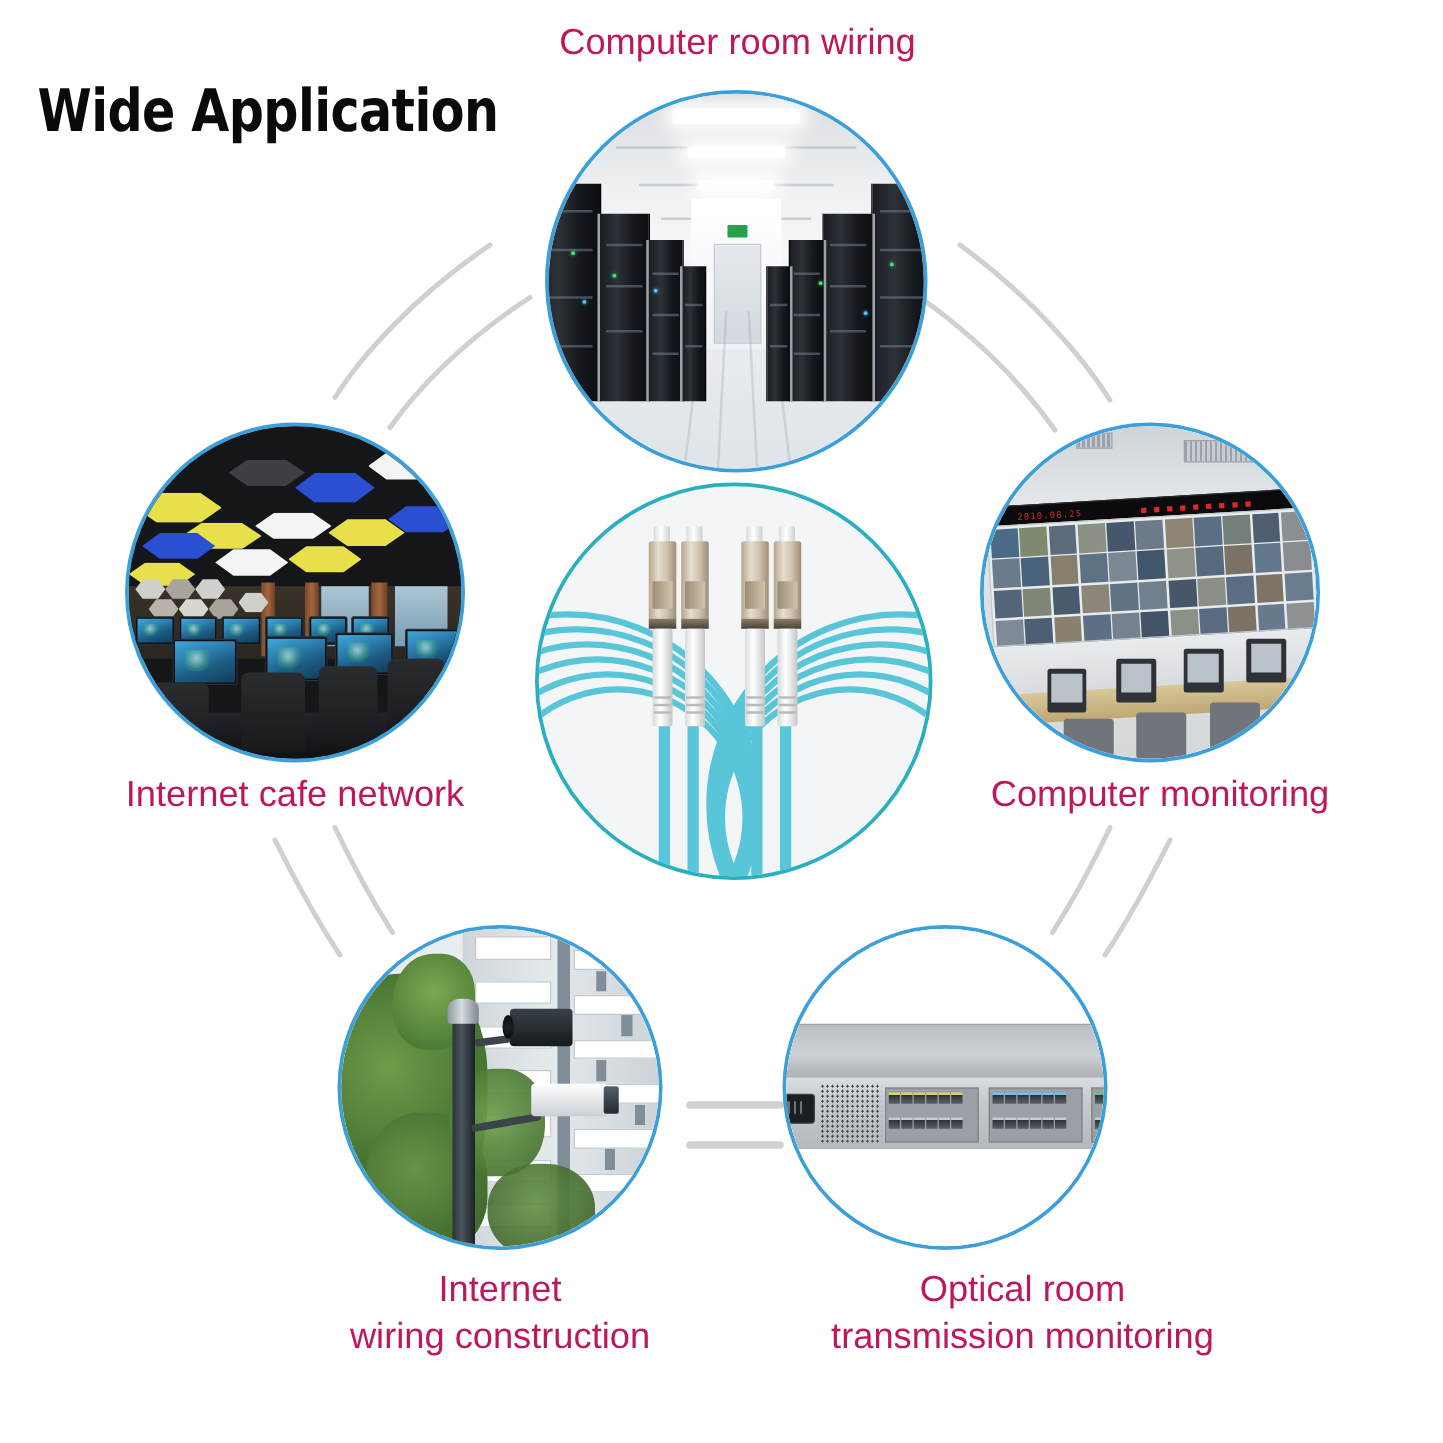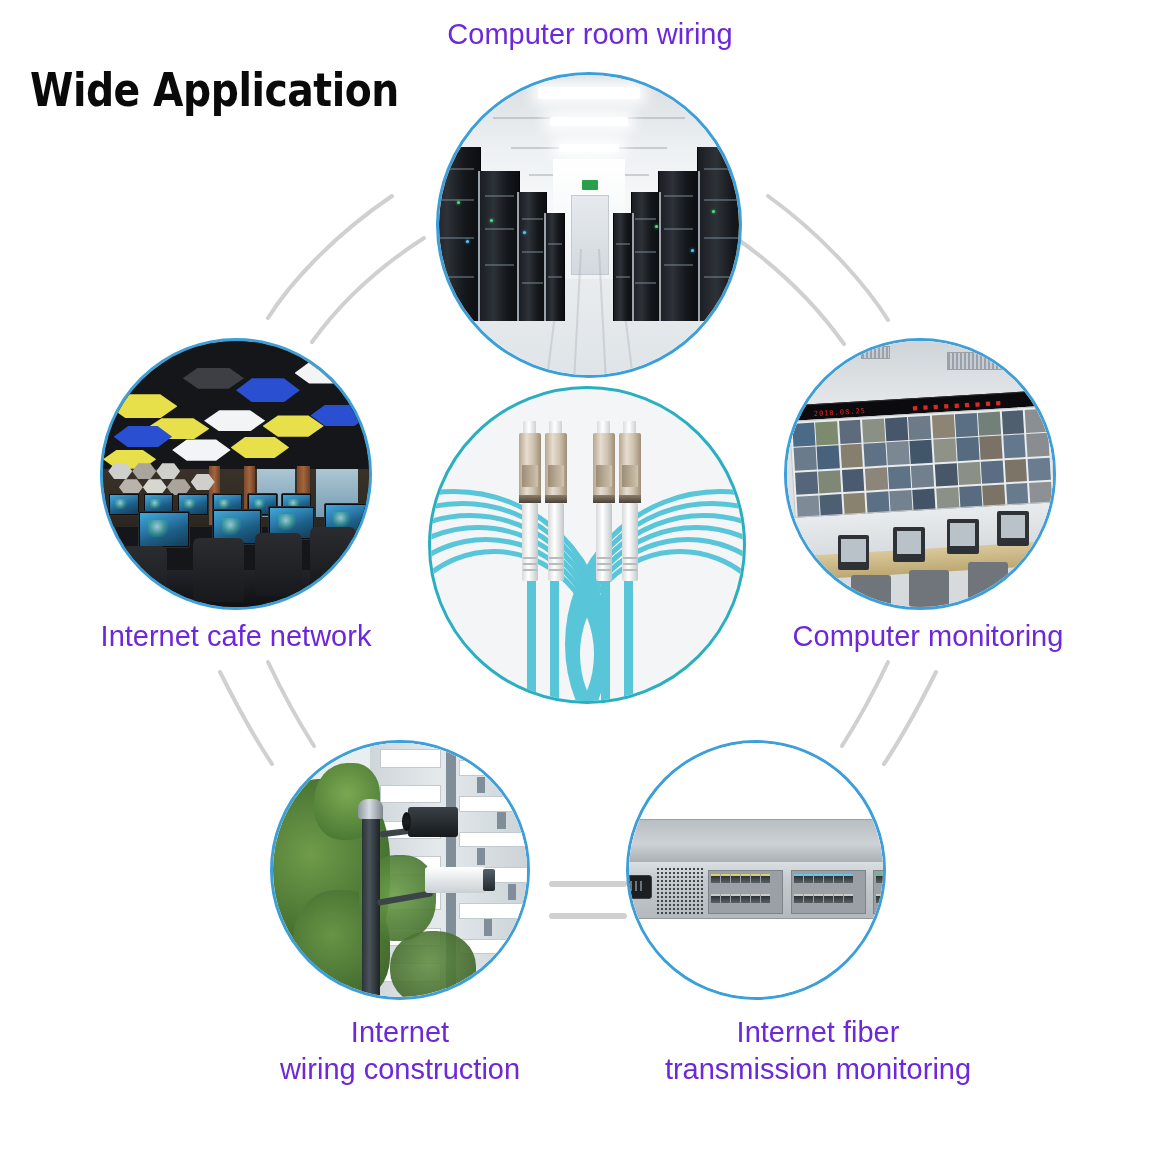--- a/index.html
+++ b/index.html
@@ -30,21 +30,21 @@
     font-family: "DejaVu Sans", sans-serif;
     font-stretch: condensed;
     transform: scaleX(0.93);
     transform-origin: left center;
     white-space: nowrap;
   }
 
   
   .node-label {
     position: absolute;
-    color: #6d28d9;
+    color: #be185d;
     font-size: 29px;
     line-height: 1.28;
     text-align: center;
     white-space: nowrap;
     font-family: "Liberation Sans", sans-serif;
   }
 
   
   .node-circle {
     position: absolute;
@@ -684,21 +684,21 @@
         <div class="fs-portrow" style="left:86%; top:56%;">
           <div class="fs-port low"></div>
           <div class="fs-port low"></div>
 
         </div>
       </div>
     </div>
   </div>
 
   <div class="node-label" style="left:608px; top:1014px; width:420px;">
-    <div>Internet fiber</div>
+    <div>Optical room</div>
     <div>transmission monitoring</div>
   </div>
 
   <div id="center-circle" style="left:428px; top:386px; width:318px; height:318px;">
     <div class="scene">
 
       <div class="cable" style="left:-132px; top:100px;  width:300px; height:300px;"></div>
       <div class="cable" style="left:-114px; top:112px;  width:280px; height:280px;"></div>
       <div class="cable" style="left:-96px;  top:124px;  width:260px; height:260px;"></div>
       <div class="cable" style="left:-78px;  top:136px;  width:240px; height:240px;"></div>

